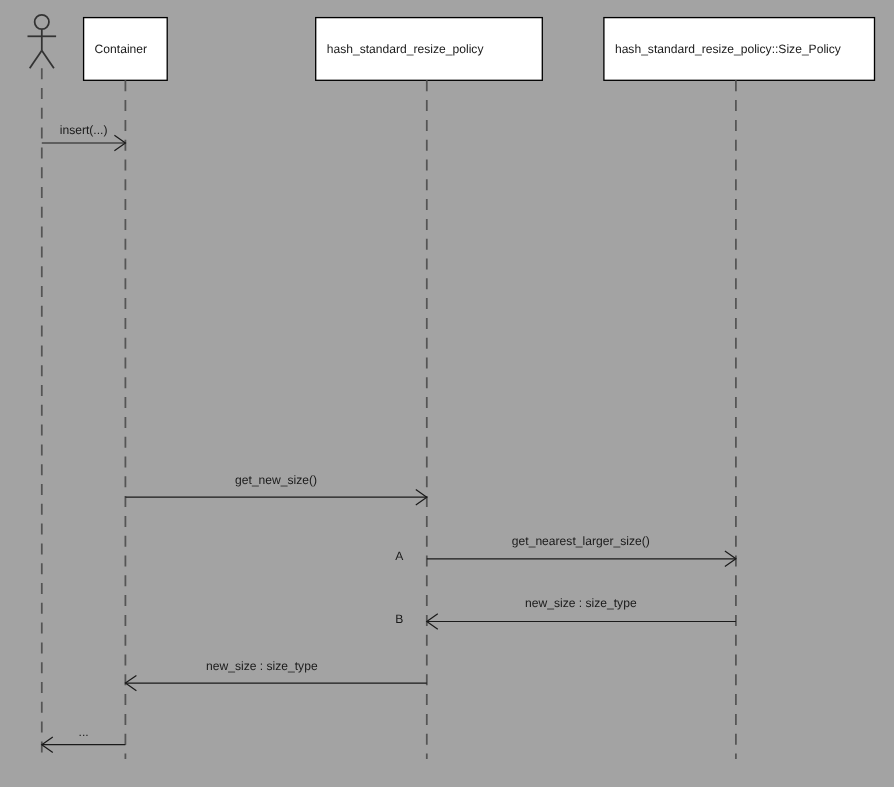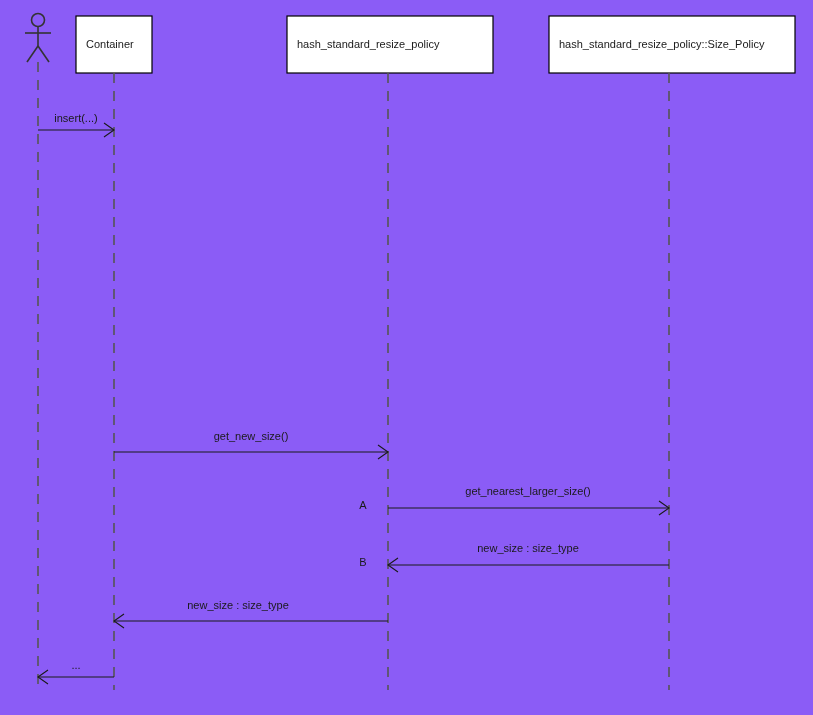--- a/index.html
+++ b/index.html
@@ -8,21 +8,21 @@
     background: #ffffff;
   }
   body {
     font-family: "Liberation Sans", sans-serif;
     color: #1a1a1a;
   }
   #diagram-root {
     position: relative;
     width: 813px;
     height: 715px;
-    background: #8b5cf6;
+    background: #a3a3a3;
     overflow: hidden;
   }
   #uml-svg {
     display: block;
     width: 813px;
     height: 715px;
   }
   .lifeline-box rect {
     fill: #ffffff;
     stroke: #000000;

